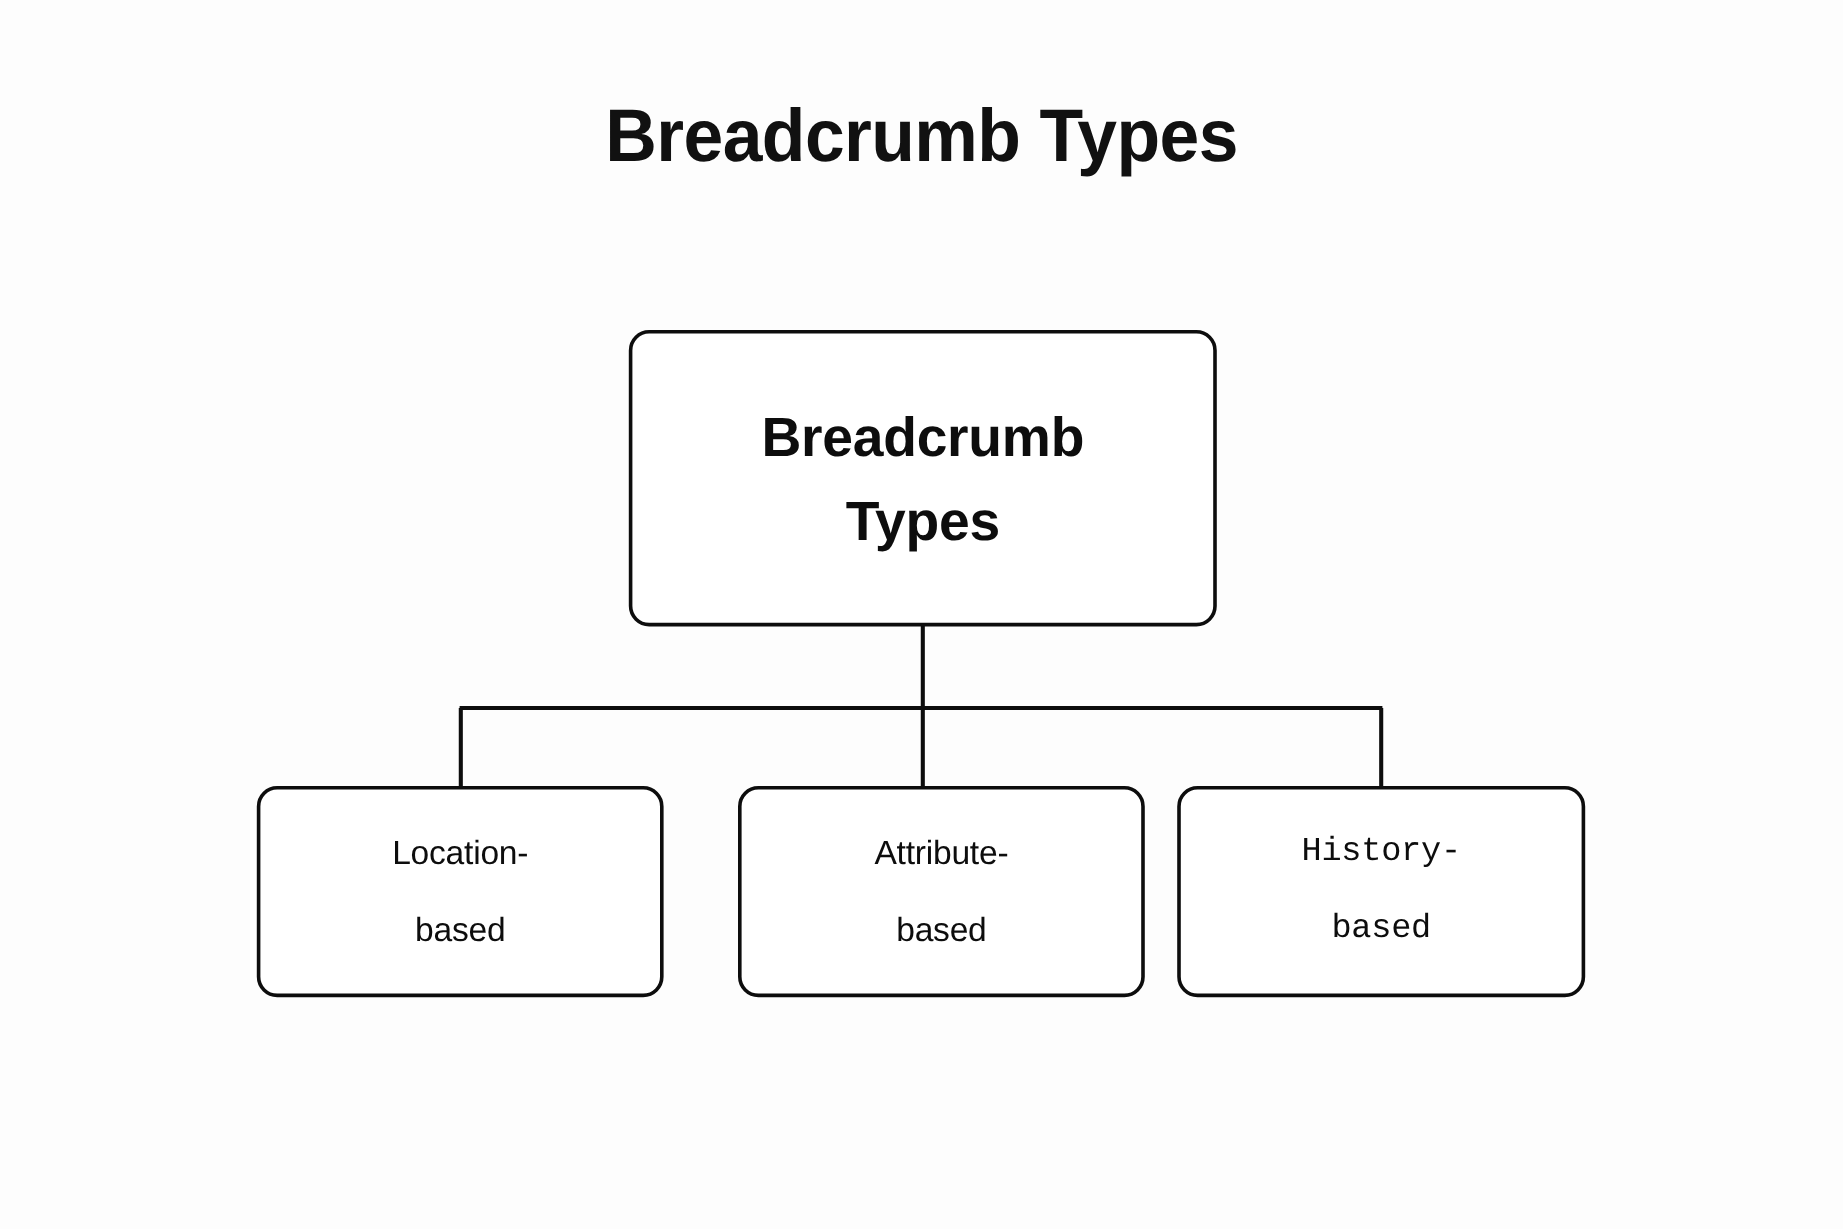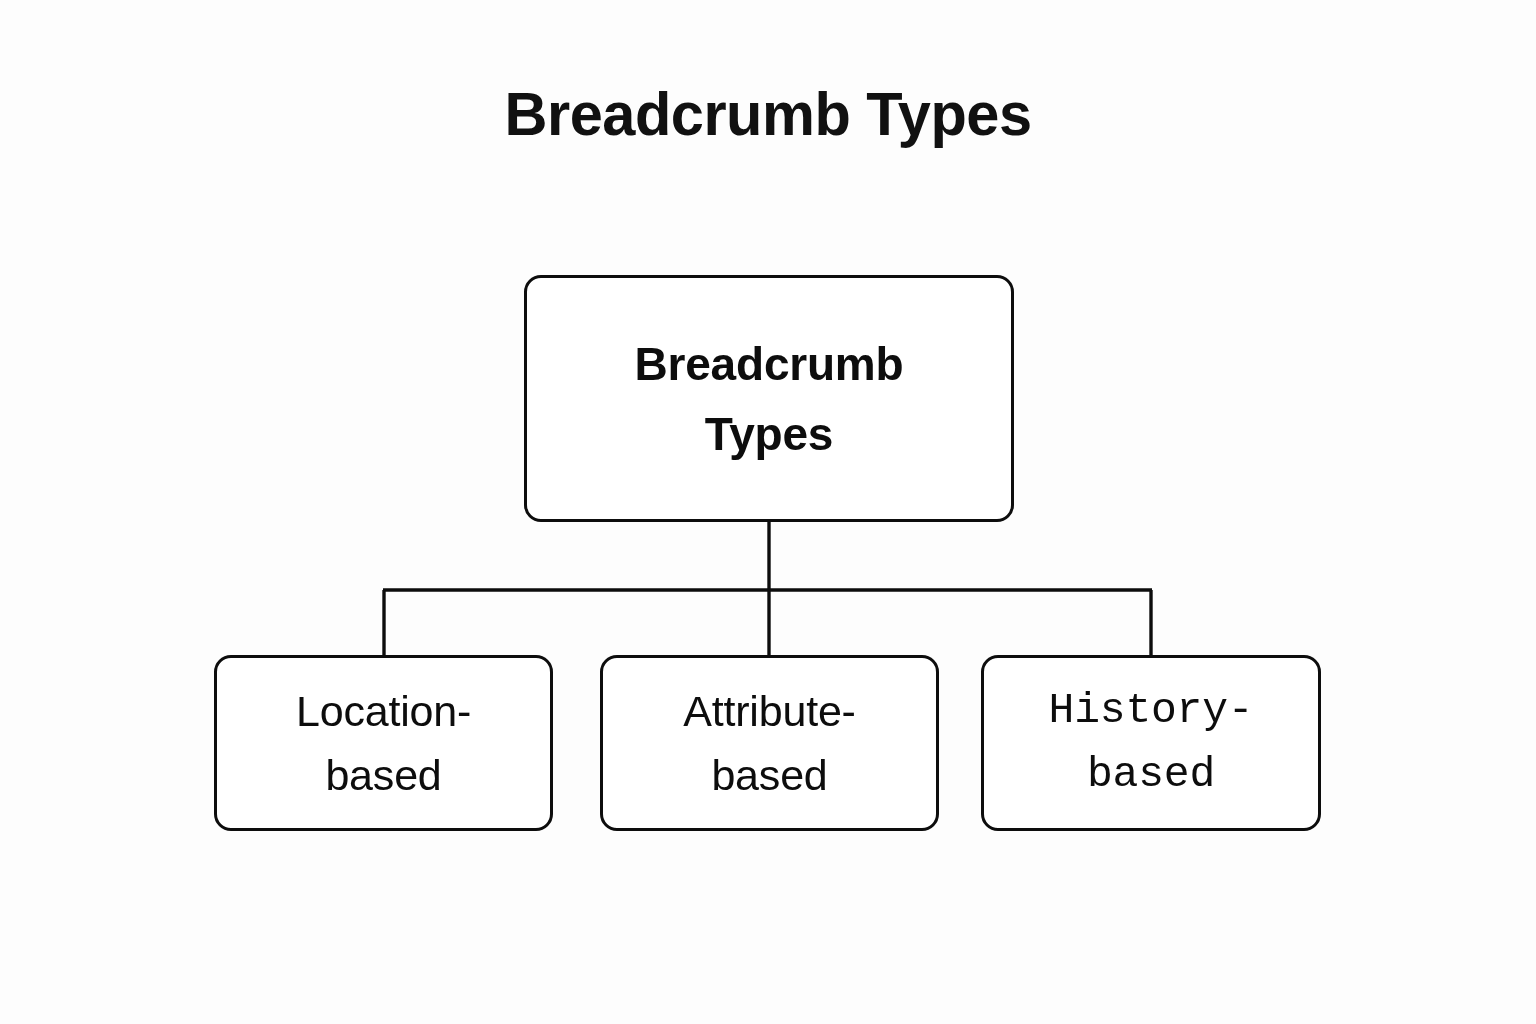--- a/index.html
+++ b/index.html
@@ -81,28 +81,28 @@
     line-height: 70px;
     font-weight: 700;
     letter-spacing: -0.2px;
   }
 
   .node-child {
     top: 655px;
     height: 176px;
   }
   .node-child .node-label {
-    font-size: 43px;
+    font-size: 28px;
     line-height: 64px;
     font-weight: 400;
     letter-spacing: -0.2px;
   }
 
   .node-child-0 { left: 214px;  width: 339px; }
-  .node-child-1 { left: 600px;  width: 339px; }
+  .node-child-1 { left: 615px;  width: 339px; }
   .node-child-2 { left: 981px;  width: 340px; font-family: Liberation Mono, monospace; }
 </style>
 </head>
 <body>
 
 <div id="canvas">
 
   <div class="page-title">Breadcrumb Types</div>
 
   <svg class="connectors" viewBox="0 0 1536 1024" width="1536" height="1024" xmlns="http://www.w3.org/2000/svg">

